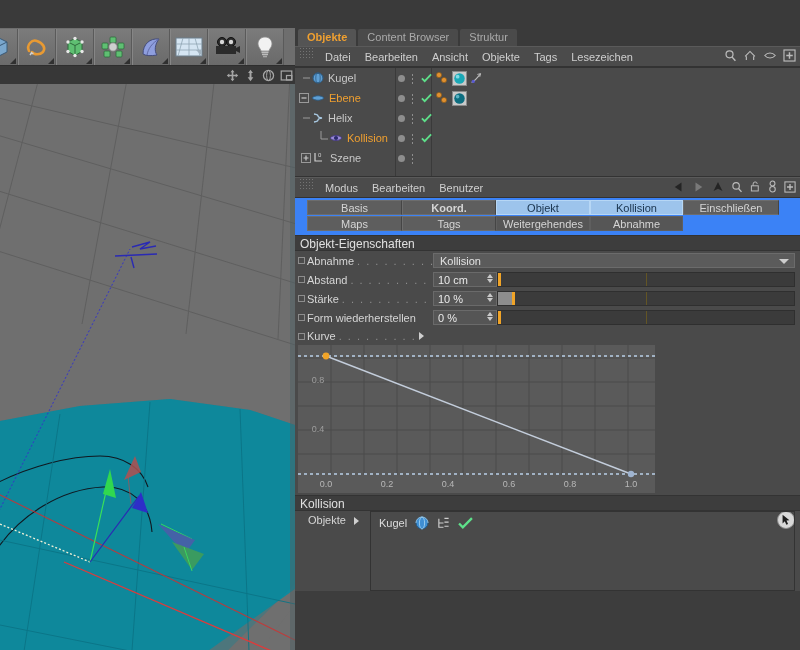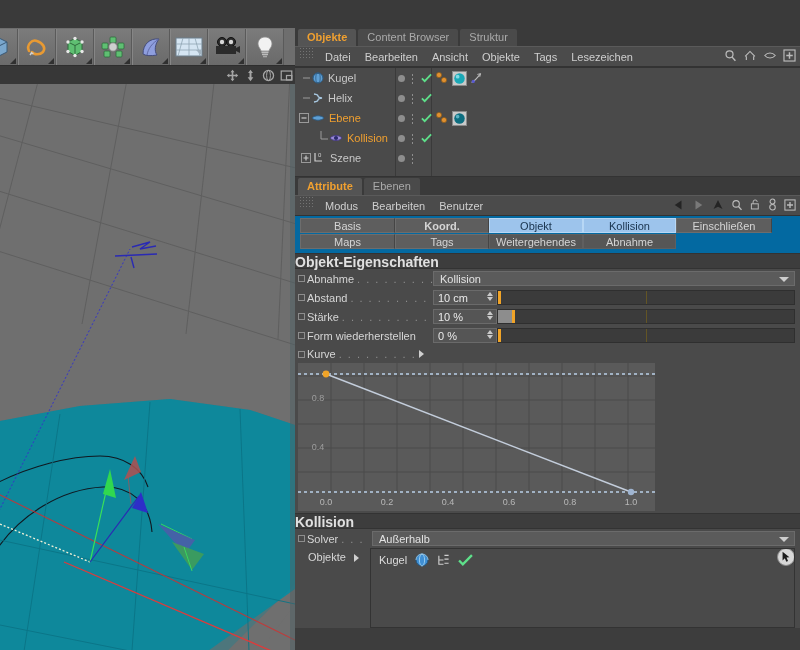--- a/index.html
+++ b/index.html
@@ -95,33 +95,33 @@
 
   
   #attr{background:#4a4a4a;}
   .attrhdr{
     height:20px;display:flex;align-items:center;padding-left:6px;
     background:#4a4a4a;border-bottom:1px solid #3c3c3c;
   }
   .attrhdr .t{margin-left:6px;font-size:11px;color:#d8d8d8;}
 
   
-  .tabgrid{background:#0369a1;padding:2px 3px 3px 5px;}
+  .tabgrid{background:#3b82f6;padding:2px 3px 3px 12px;}
   .tgrow{display:flex;height:15px;margin-bottom:1px;}
   .tg{
     flex:0 0 auto;height:15px;line-height:14px;text-align:center;font-size:11px;
     background:#5e5e5e;color:#d5d5d5;border:1px solid #6d6d6d;
     border-right:1px solid #454545;
   }
   .tg.on{background:#9dc4ec;color:#19334d;border-color:#b7d7f5;}
   .tg.flat{background:#565656;border-color:#5f5f5f;}
 
   
   .sect{
-    height:16px;line-height:16px;font-weight:bold;font-size:14px;
+    height:16px;line-height:16px;padding-left:5px;font-weight:normal;font-size:12px;
     color:#e0e0e0;background:#3d3d3d;border-top:1px solid #333;border-bottom:1px solid #333;
   }
 
   
   .prow{height:19px;display:flex;align-items:center;padding-left:3px;}
   .psq{width:7px;height:7px;border:1px solid #8d8d8d;margin-right:2px;flex:0 0 auto;}
   .pname{
     width:126px;flex:0 0 auto;font-size:11px;color:#d6d6d6;
     white-space:nowrap;overflow:hidden;position:relative;
   }
@@ -410,67 +410,67 @@
           </svg>
           <svg width="13" height="13" viewBox="0 0 16 16">
             <path d="M2 13 C6 11 10 6 13 2" fill="none" stroke="#bdbdbd" stroke-width="1.3"></path>
             <circle cx="4" cy="11.6" r="2" fill="#5a5ad0"></circle>
             <path d="M9 3 L13 2 L12 6" fill="none" stroke="#bdbdbd" stroke-width="1.1"></path>
           </svg>
         </div>
       </div>
 
       <div class="objrow">
-        <div class="tree" style="padding-left:18px;">
-          <svg width="7" height="10" viewBox="0 0 7 10" style="margin-left:-10px;margin-right:2px;">
-            <path d="M0 5 L7 5" stroke="#9a9a9a" stroke-width="1"></path>
-          </svg>
-          <svg width="12" height="12" viewBox="0 0 12 12">
-            <path d="M2 2 C10 3 2 5 10 6 C2 7 10 9 2 10" fill="none" stroke="#a8c8e0" stroke-width="1.3"></path>
-          </svg>
-          <span class="lbl">Helix</span>
+        <div class="tree" style="padding-left:4px;">
+          <svg width="10" height="10" viewBox="0 0 10 10" style="margin-right:2px;">
+            <rect x="0.5" y="0.5" width="9" height="9" fill="none" stroke="#9a9a9a" stroke-width="1"></rect>
+            <path d="M2.5 5 L7.5 5" stroke="#c8c8c8" stroke-width="1.2"></path>
+          </svg>
+          <svg width="14" height="12" viewBox="0 0 14 12">
+            <path d="M1 6 C4 3 10 3 13 6 C10 9 4 9 1 6 Z" fill="#5e9fd4" stroke="#2f5b80" stroke-width="1"></path>
+          </svg>
+          <span class="lbl sel">Ebene</span>
         </div>
         <div class="dots">
           <span class="dot"></span>
           <span class="vdots"></span>
           <svg class="chk" width="11" height="10" viewBox="0 0 12 10">
             <path d="M1 5.5 L4 8.5 L11 1" fill="none" stroke="#5ee08a" stroke-width="2"></path>
           </svg>
         </div>
+        <div class="tags">
+          <svg width="14" height="14" viewBox="0 0 14 14">
+            <circle cx="4" cy="4" r="2.6" fill="#e09030" stroke="#8a5a18" stroke-width=".7"></circle>
+            <circle cx="9" cy="9" r="2.6" fill="#e09030" stroke="#8a5a18" stroke-width=".7"></circle>
+          </svg>
+          <svg width="15" height="15" viewBox="0 0 16 16">
+            <rect x="0.5" y="0.5" width="15" height="15" fill="#c9c9c9" stroke="#8a8a8a" stroke-width="1"></rect>
+            <circle cx="8" cy="8" r="5.6" fill="#0d6e80"></circle>
+            <circle cx="6" cy="6" r="1.9" fill="#6fc4d2" opacity=".8"></circle>
+          </svg>
+        </div>
       </div>
 
       <div class="objrow">
-        <div class="tree" style="padding-left:4px;">
-          <svg width="10" height="10" viewBox="0 0 10 10" style="margin-right:2px;">
-            <rect x="0.5" y="0.5" width="9" height="9" fill="none" stroke="#9a9a9a" stroke-width="1"></rect>
-            <path d="M2.5 5 L7.5 5" stroke="#c8c8c8" stroke-width="1.2"></path>
-          </svg>
-          <svg width="14" height="12" viewBox="0 0 14 12">
-            <path d="M1 6 C4 3 10 3 13 6 C10 9 4 9 1 6 Z" fill="#5e9fd4" stroke="#2f5b80" stroke-width="1"></path>
-          </svg>
-          <span class="lbl sel">Ebene</span>
+        <div class="tree" style="padding-left:18px;">
+          <svg width="7" height="10" viewBox="0 0 7 10" style="margin-left:-10px;margin-right:2px;">
+            <path d="M0 5 L7 5" stroke="#9a9a9a" stroke-width="1"></path>
+          </svg>
+          <svg width="12" height="12" viewBox="0 0 12 12">
+            <path d="M2 2 C10 3 2 5 10 6 C2 7 10 9 2 10" fill="none" stroke="#a8c8e0" stroke-width="1.3"></path>
+          </svg>
+          <span class="lbl">Helix</span>
         </div>
         <div class="dots">
           <span class="dot"></span>
           <span class="vdots"></span>
           <svg class="chk" width="11" height="10" viewBox="0 0 12 10">
             <path d="M1 5.5 L4 8.5 L11 1" fill="none" stroke="#5ee08a" stroke-width="2"></path>
           </svg>
         </div>
-        <div class="tags">
-          <svg width="14" height="14" viewBox="0 0 14 14">
-            <circle cx="4" cy="4" r="2.6" fill="#e09030" stroke="#8a5a18" stroke-width=".7"></circle>
-            <circle cx="9" cy="9" r="2.6" fill="#e09030" stroke="#8a5a18" stroke-width=".7"></circle>
-          </svg>
-          <svg width="15" height="15" viewBox="0 0 16 16">
-            <rect x="0.5" y="0.5" width="15" height="15" fill="#c9c9c9" stroke="#8a8a8a" stroke-width="1"></rect>
-            <circle cx="8" cy="8" r="5.6" fill="#0d6e80"></circle>
-            <circle cx="6" cy="6" r="1.9" fill="#6fc4d2" opacity=".8"></circle>
-          </svg>
-        </div>
       </div>
 
       <div class="objrow">
         <div class="tree" style="padding-left:24px;">
           <svg width="9" height="14" viewBox="0 0 9 14" style="margin-right:1px;">
             <path d="M2 0 L2 8 L9 8" fill="none" stroke="#9a9a9a" stroke-width="1"></path>
           </svg>
           <svg width="14" height="12" viewBox="0 0 14 12">
             <path d="M1 6 C4 2.6 10 2.6 13 6 C10 9.4 4 9.4 1 6 Z" fill="#9a8ad8" stroke="#4a3f85" stroke-width="1"></path>
             <circle cx="7" cy="6" r="2.1" fill="#2a2a6a"></circle>
@@ -500,24 +500,20 @@
         </div>
         <div class="dots">
           <span class="dot"></span>
           <span class="vdots"></span>
         </div>
       </div>
     </div>
 
     <div id="attr">
 
-      <div class="tabstrip" style="background:#3a3a3a;">
-        <div class="tab active">Attribute</div>
-        <div class="tab">Ebenen</div>
-      </div>
 
       <div class="menubar">
         <div class="gripdots"></div>
         <div class="mi">Modus</div>
         <div class="mi">Bearbeiten</div>
         <div class="mi">Benutzer</div>
         <div class="mbicons" style="gap:7px;">
           <svg class="ic" width="13" height="12" viewBox="0 0 16 16">
             <path d="M12 2 L3 8 L12 14 Z" fill="#1e1e1e"></path>
           </svg>
@@ -669,28 +665,20 @@
           <text x="272" y="142" font-size="9" fill="#b8b8b8" text-anchor="middle" font-family="Liberation Sans, sans-serif">0.8</text>
           <text x="333" y="142" font-size="9" fill="#b8b8b8" text-anchor="middle" font-family="Liberation Sans, sans-serif">1.0</text>
 
           <circle cx="28" cy="11" r="3.4" fill="#f0a428"></circle>
           <circle cx="333" cy="129" r="3.2" fill="#9fb4d0"></circle>
         </svg>
       </div>
 
       <div class="sect" style="margin-top:2px;">Kollision</div>
 
-      <div class="prow">
-        <span class="psq"></span>
-        <span class="pname" style="width:65px;"><span>Solver</span><span class="dotfill">. . .</span></span>
-        <div class="combo">
-          <span>Außerhalb</span>
-          <span class="car"></span>
-        </div>
-      </div>
 
       <div style="display:flex;padding-left:3px;">
         <div style="width:72px;flex:0 0 auto;display:flex;align-items:flex-start;padding-top:3px;gap:4px;">
           <span class="pname" style="width:52px;padding-left:10px;">Objekte</span>
           <span class="arrowr" style="margin-top:3px;"></span>
         </div>
         <div class="objlist" style="flex:1;">
           <div class="olrow">
             <span>Kugel</span>
             <svg width="14" height="14" viewBox="0 0 14 14">

